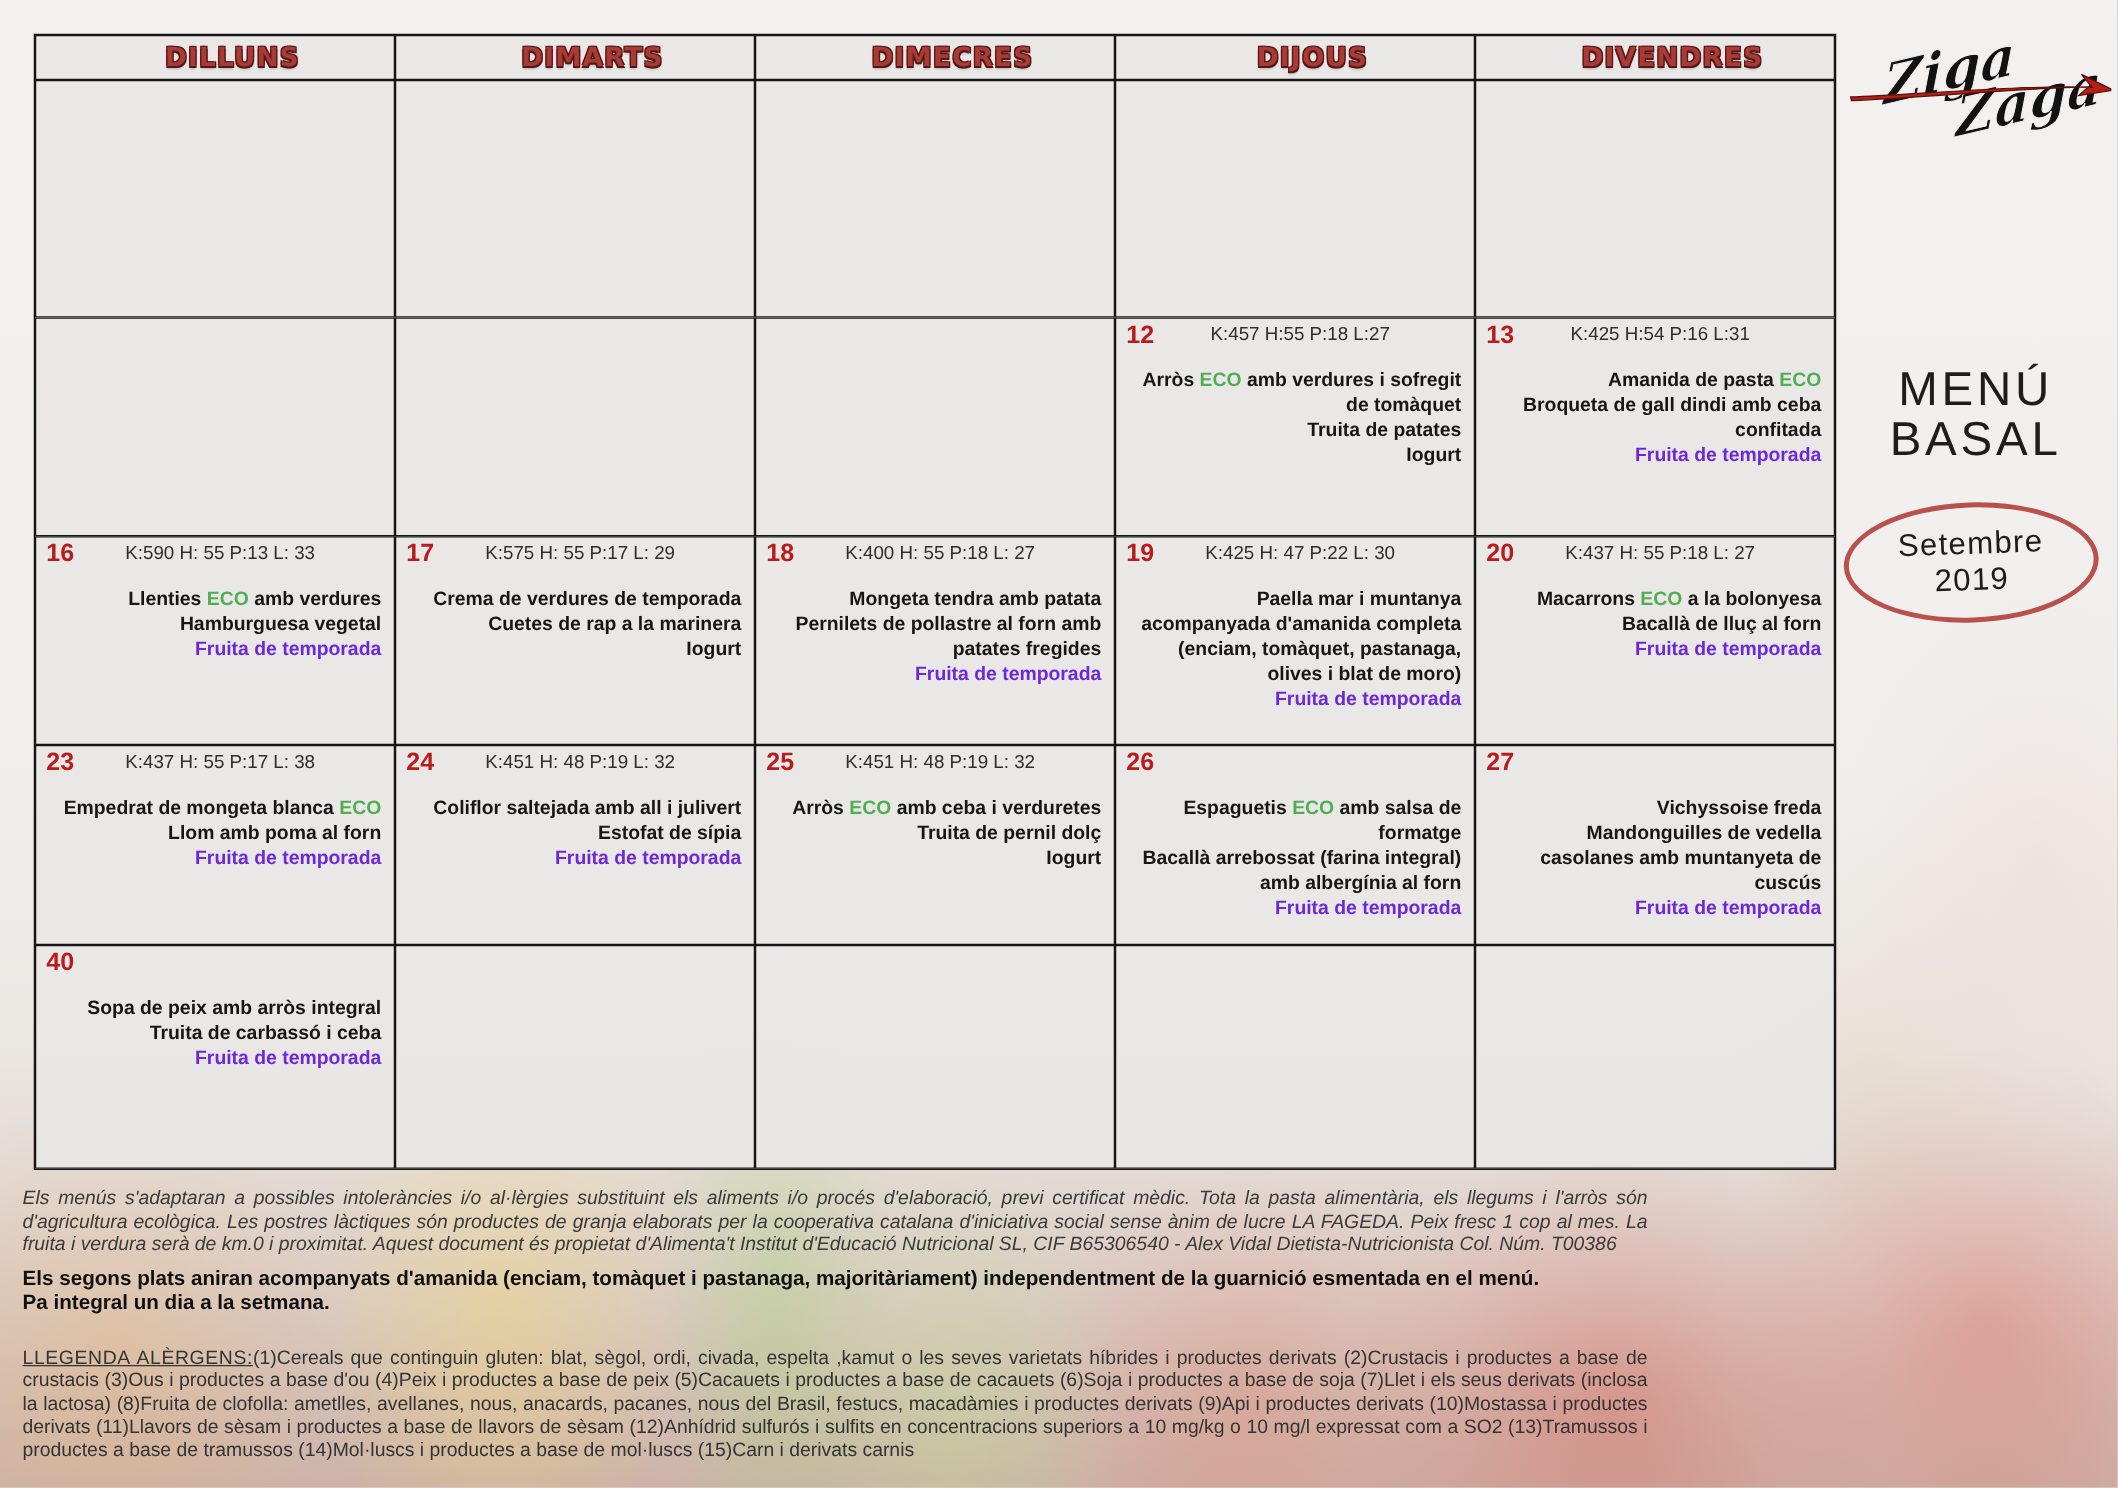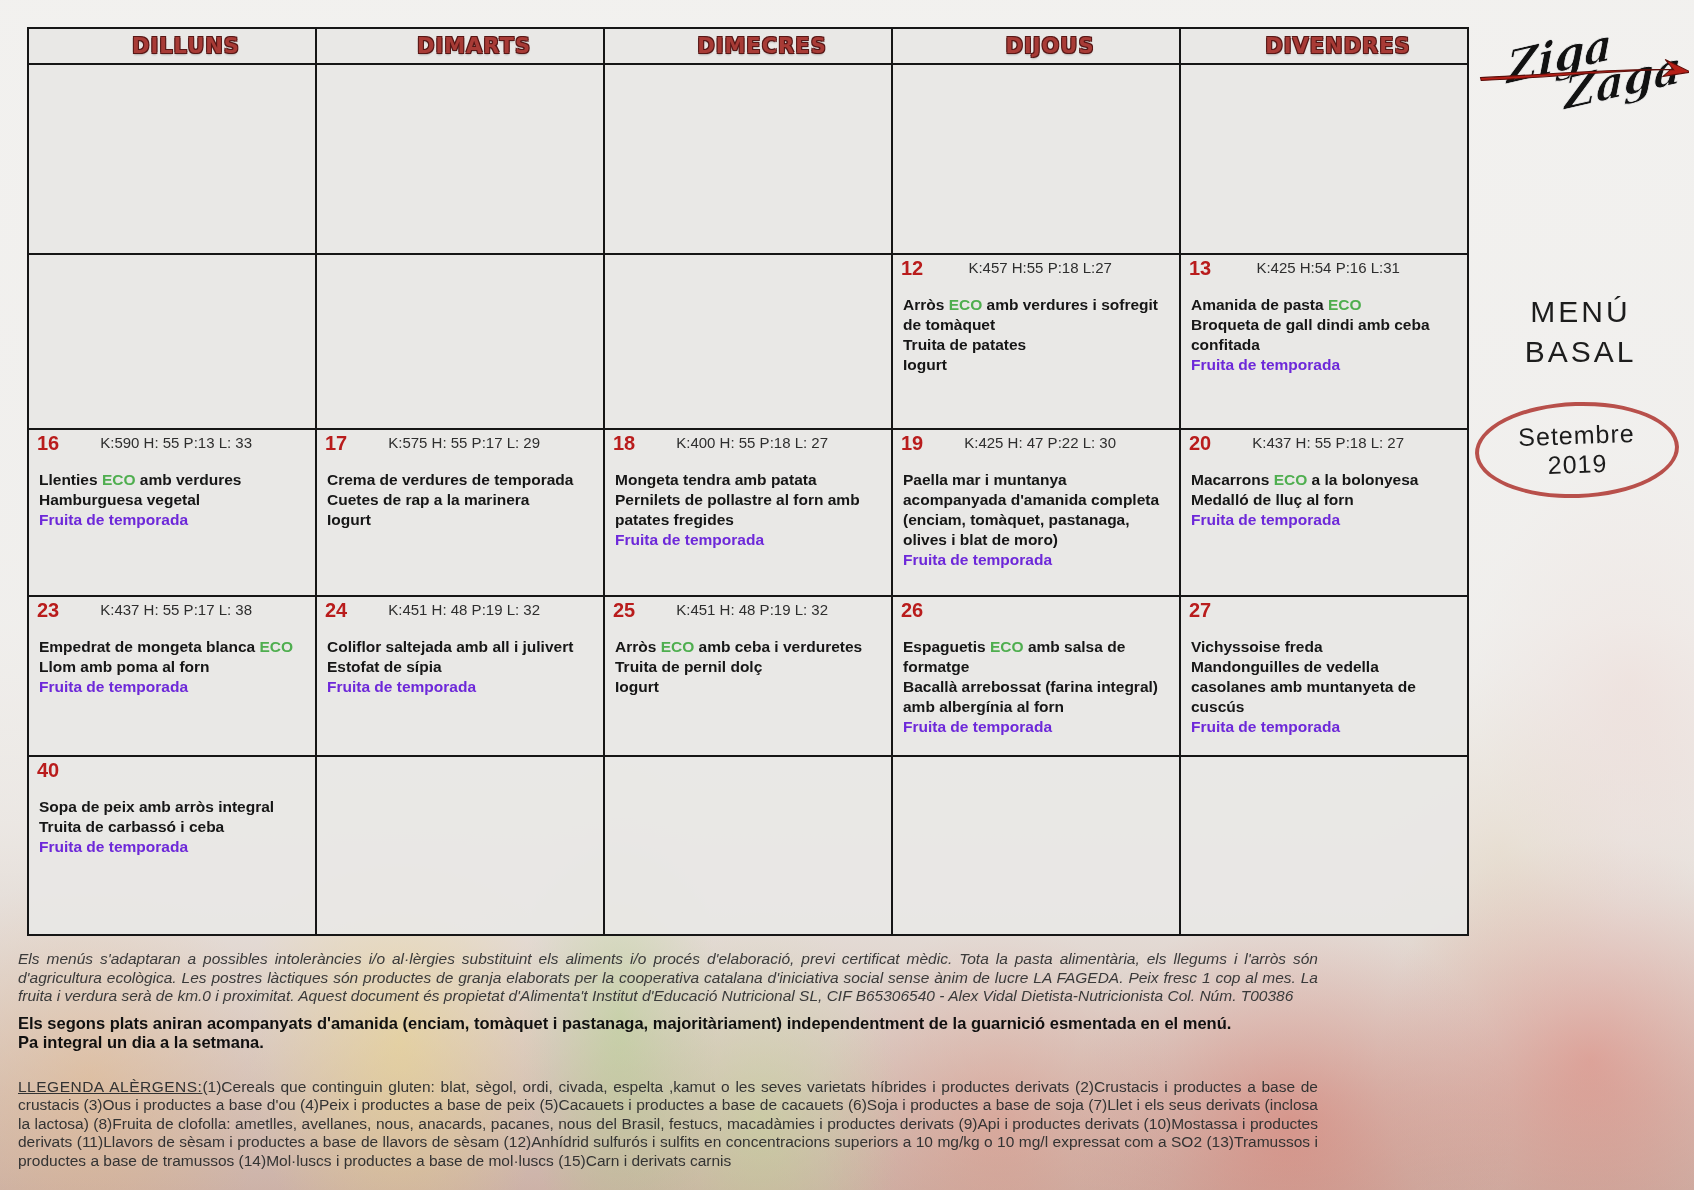--- a/index.html
+++ b/index.html
@@ -39,33 +39,33 @@
     border:1px solid #161616;background:transparent;}
   .cell{border:1px solid #161616;background:rgba(232,231,229,.93);
     overflow:hidden;position:relative;}
   .head-cell{display:flex;align-items:center;justify-content:center;
     font-weight:bold;font-size:21px;letter-spacing:1px;color:#a83b36;
     text-shadow:1px 1px 0 #571716,-1px 1px 0 #571716,1px -1px 0 #571716,-1px -1px 0 #571716,0 2px 2px rgba(0,0,0,.25);
     font-family:"DejaVu Sans",sans-serif;padding-left:28px;}
   .cell-head{display:flex;align-items:flex-start;padding:4px 8px 0 8px;}
   .day-num{color:#b91c1c;font-weight:bold;font-size:20px;line-height:18px;}
   .macros{flex:1;text-align:center;color:#2e2e2e;font-size:15px;line-height:18px;padding-right:14px;}
-  .dishes{margin-top:18px;padding:0 10px;text-align:left;}
+  .dishes{margin-top:18px;padding:0 10px;text-align:right;}
   .dish-line{font-weight:bold;font-size:15.5px;line-height:20px;color:#161616;}
   .dish-line.green{color:#6d28d9;}
   .eco{color:#4fae4f;font-weight:bold;}
 
   
   .sidebar{position:absolute;left:1467px;top:0;width:227px;height:1190px;z-index:2;}
   .logo{position:absolute;left:12px;top:18px;width:210px;height:100px;}
   .school-name{position:absolute;left:0;top:142px;width:227px;text-align:center;
     font-size:37px;line-height:44px;letter-spacing:2px;color:#121212;
     font-family:"Liberation Sans",sans-serif;}
   .menu-type{position:absolute;left:0;top:292px;width:227px;text-align:center;
-    font-size:30px;line-height:40px;letter-spacing:3px;color:#1d1d1d;}
+    font-size:38px;line-height:40px;letter-spacing:3px;color:#1d1d1d;}
   .month-oval{position:absolute;left:8px;top:402px;width:196px;height:88px;
     border:4px solid #b8504b;border-radius:50%;transform:rotate(-2deg);
     display:flex;flex-direction:column;align-items:center;justify-content:center;}
   .month-oval .line{font-size:25px;line-height:29px;color:#1c1c1c;letter-spacing:1px;}
 
   
   .footer{position:absolute;left:18px;top:950px;width:1300px;z-index:2;color:#2f2f2f;}
   .foot-para{font-style:italic;font-size:15.5px;line-height:18.5px;text-align:justify;color:#3a3a3a;}
   .foot-bold{font-weight:bold;font-size:16.5px;line-height:19px;color:#101010;margin-top:6px;}
   .legend{margin-top:26px;font-size:15.5px;line-height:18.5px;text-align:justify;color:#333;}
@@ -156,21 +156,21 @@
         <div class="dish-line green">Fruita de temporada</div>
       </div>
     </div>
     <div class="cell">
       <div class="cell-head">
         <span class="day-num">20</span>
         <span class="macros">K:437  H: 55  P:18  L: 27</span>
       </div>
       <div class="dishes">
         <div class="dish-line">Macarrons <span class="eco">ECO</span> a la bolonyesa</div>
-        <div class="dish-line">Medalló de lluç al forn</div>
+        <div class="dish-line">Bacallà de lluç al forn</div>
         <div class="dish-line green">Fruita de temporada</div>
       </div>
     </div>
     <div class="cell">
       <div class="cell-head">
         <span class="day-num">23</span>
         <span class="macros">K:437  H: 55  P:17  L: 38</span>
       </div>
       <div class="dishes">
         <div class="dish-line">Empedrat de mongeta blanca <span class="eco">ECO</span></div>

